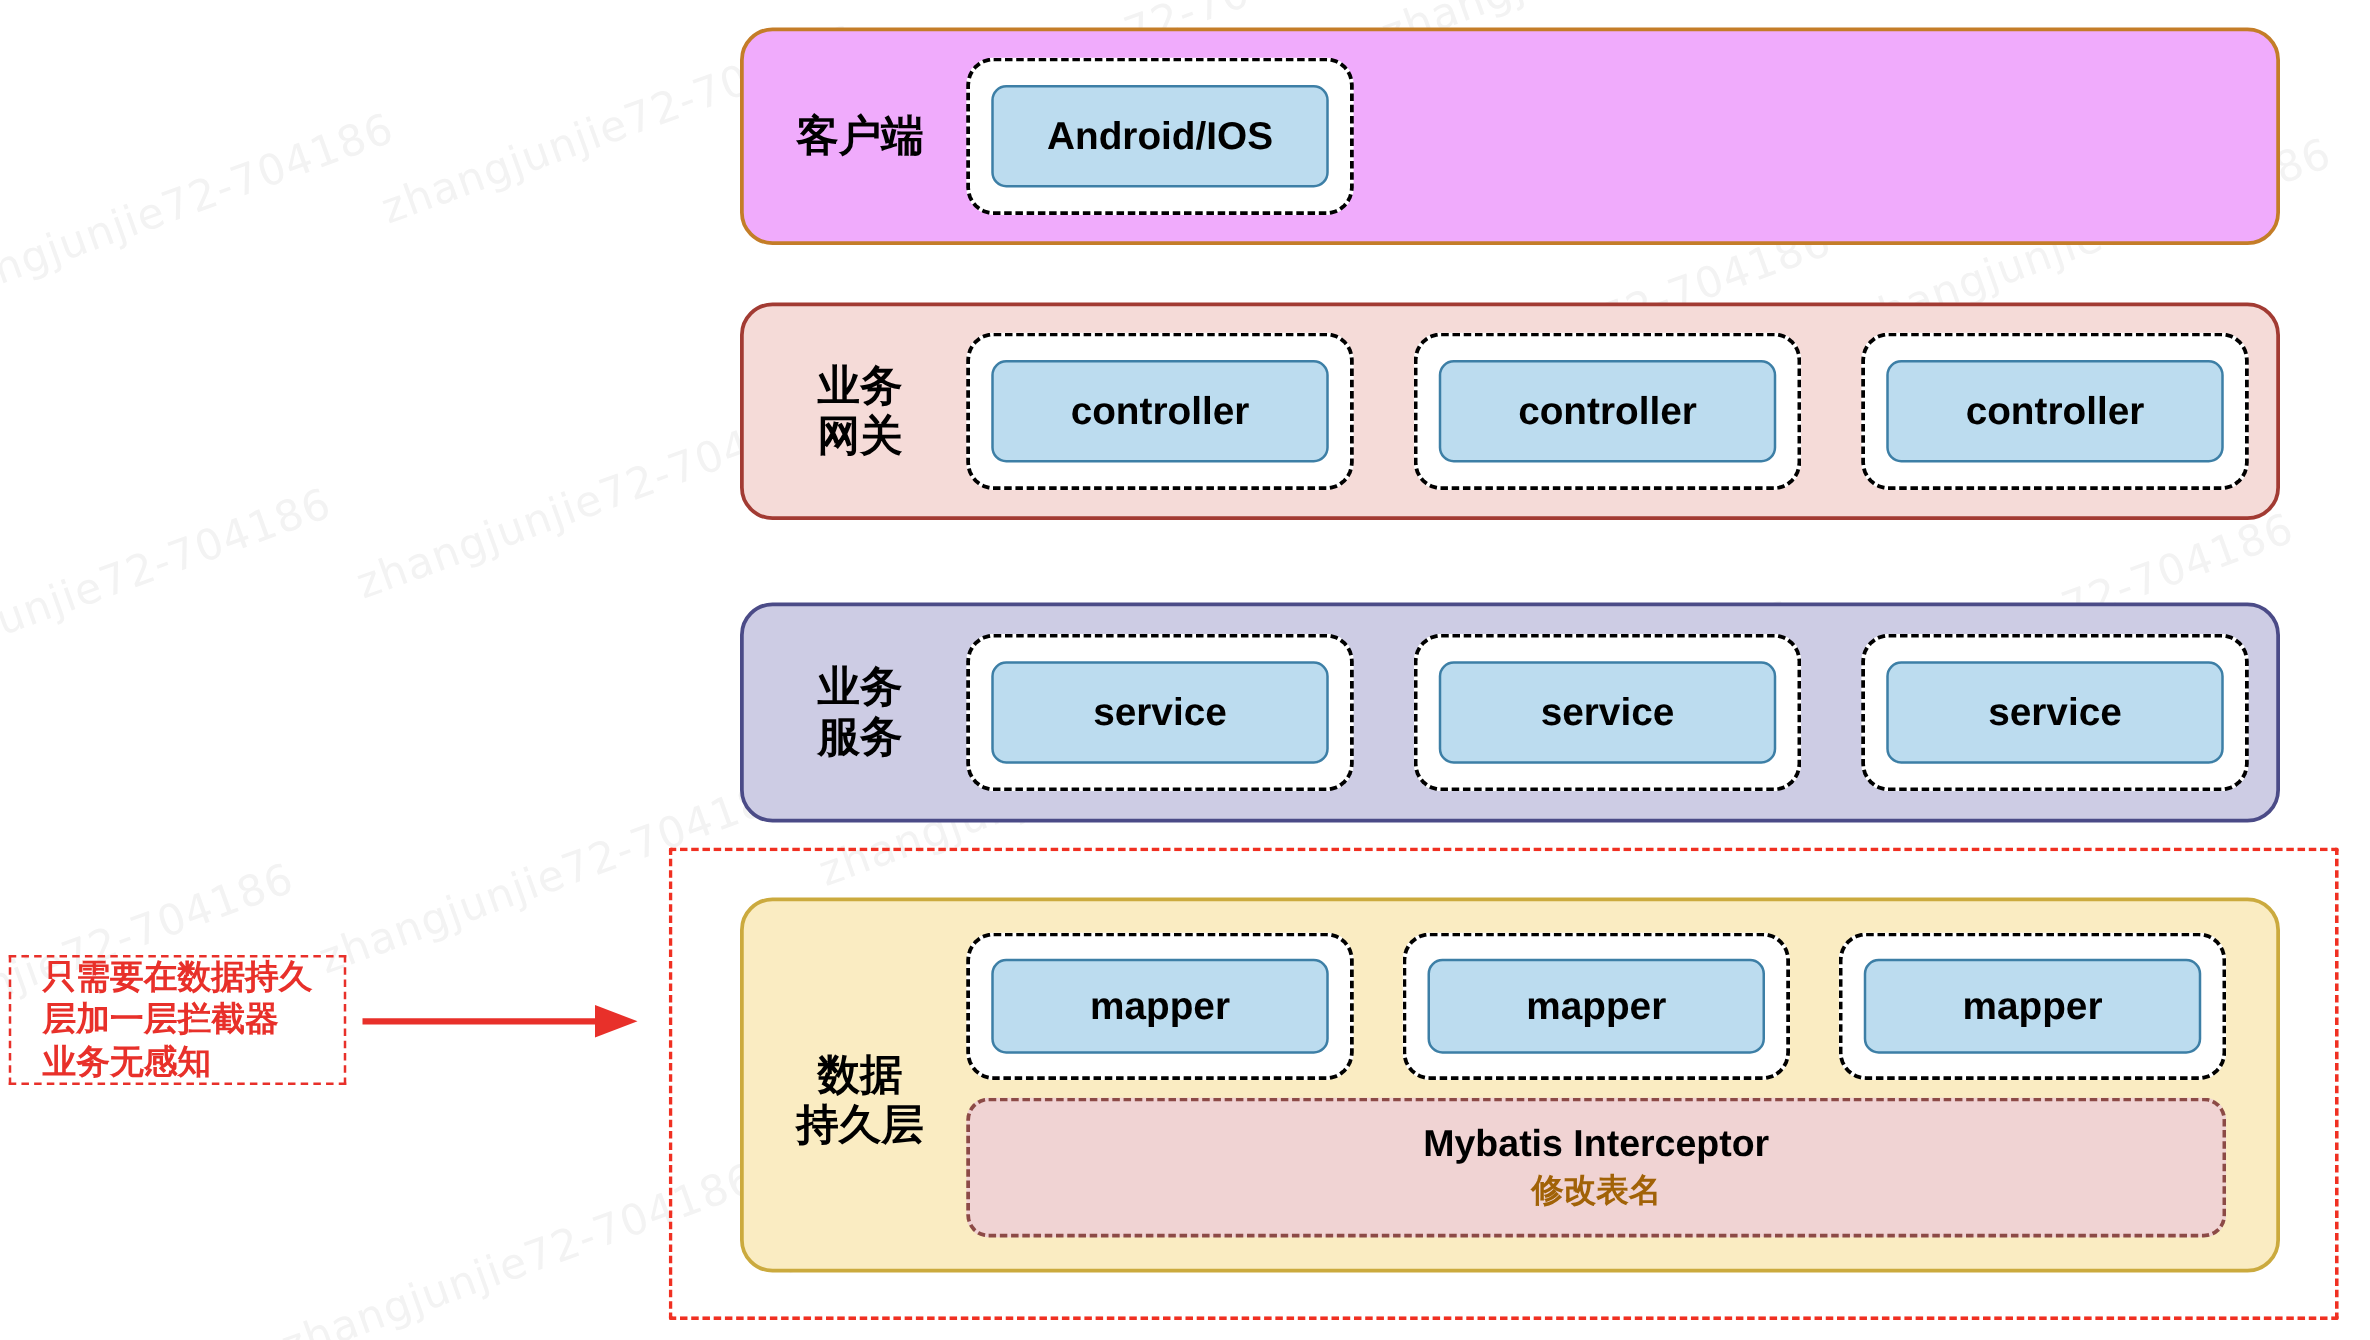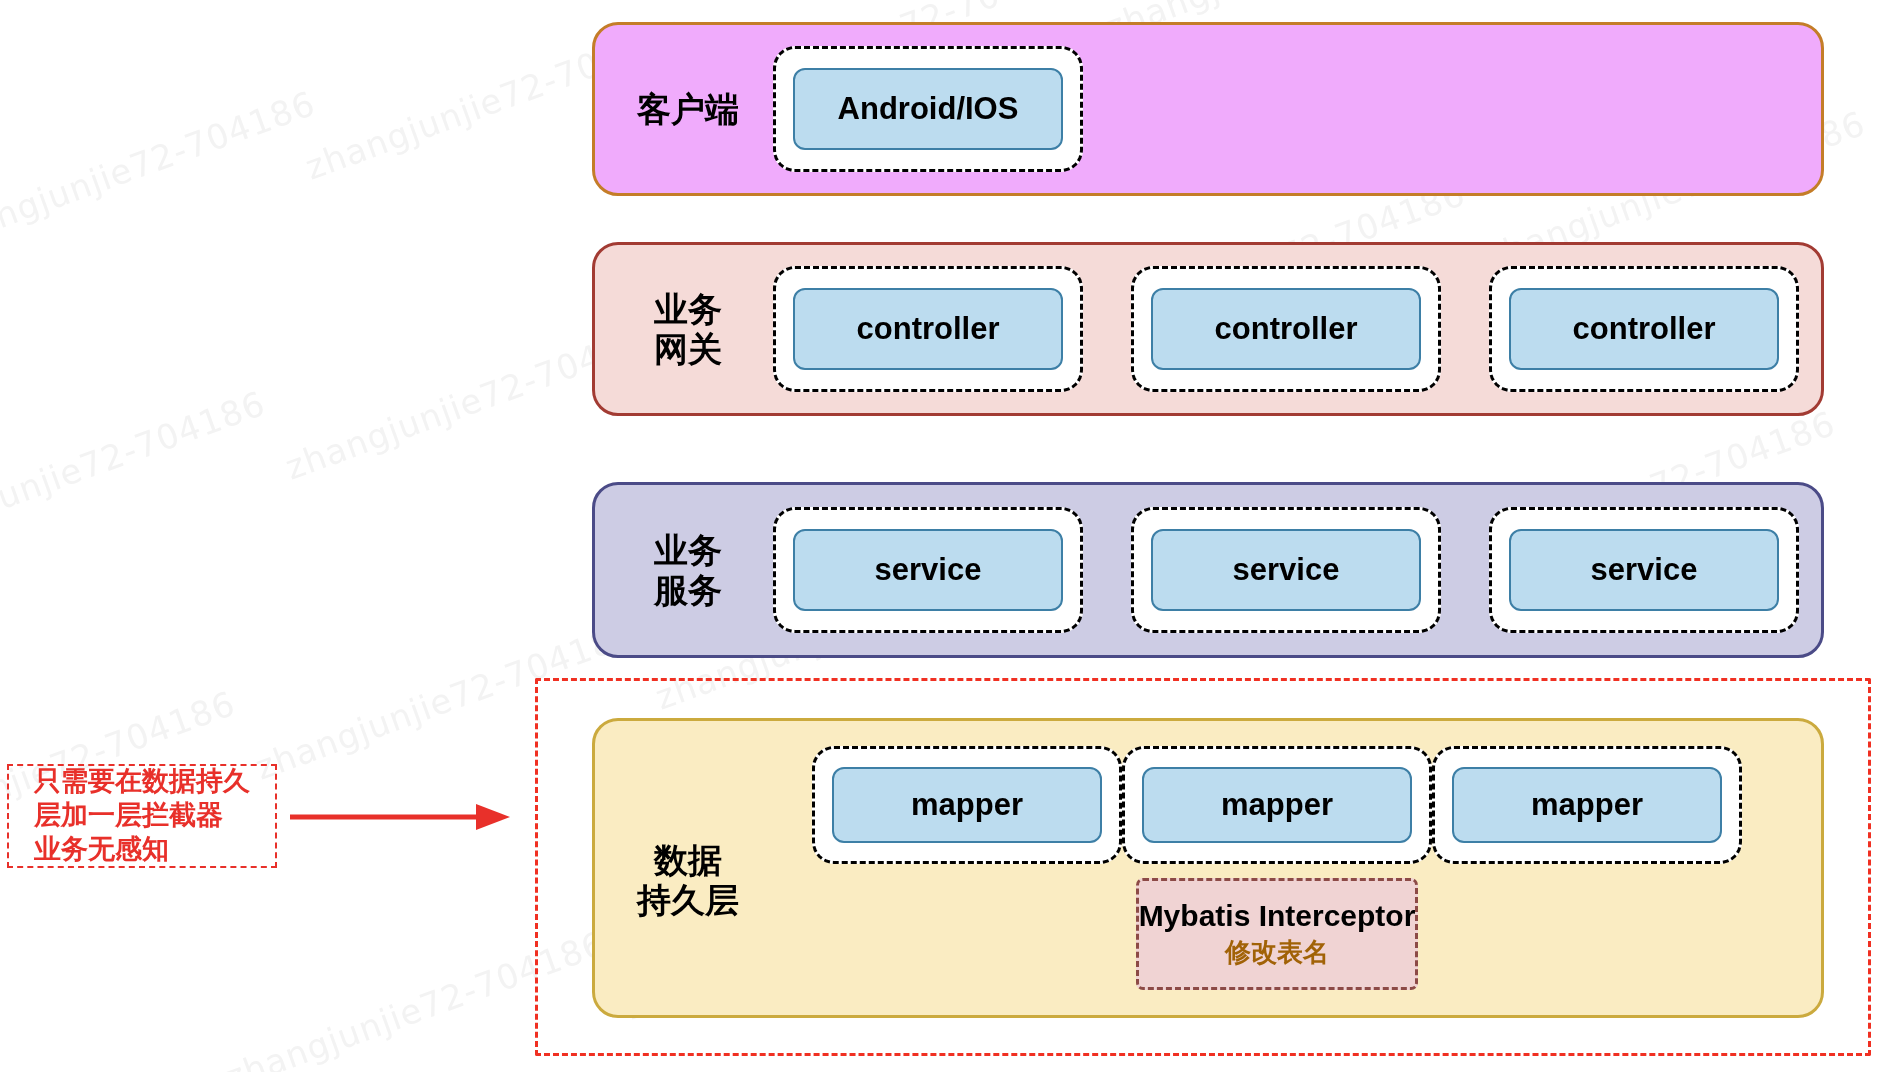--- a/index.html
+++ b/index.html
@@ -135,36 +135,35 @@
   
   #data-right {
     flex: 1 1 auto;
     display: flex;
     flex-direction: column;
     justify-content: center;
     gap: 14px;
     padding: 0 40px 0 10px;
     height: 100%;
     box-sizing: border-box;
-    align-items: center;
   }
   #mapper-row {
     display: flex;
     flex-direction: row;
     justify-content: space-between;
     align-items: center;
   }
   #mapper-row .cell { width: 310px; height: 118px; }
   #mapper-row .node { width: 270px; height: 76px; }
 
   #interceptor-box {
     box-sizing: border-box;
     background: #f0d3d3;
     border: 3px dashed #8c4a46;
-    border-radius: 7px;
+    border-radius: 18px;
     height: 112px;
     display: flex;
     flex-direction: column;
     align-items: center;
     justify-content: center;
     gap: 2px;
   }
   #interceptor-title {
     font-weight: 700;
     font-size: 30px;

